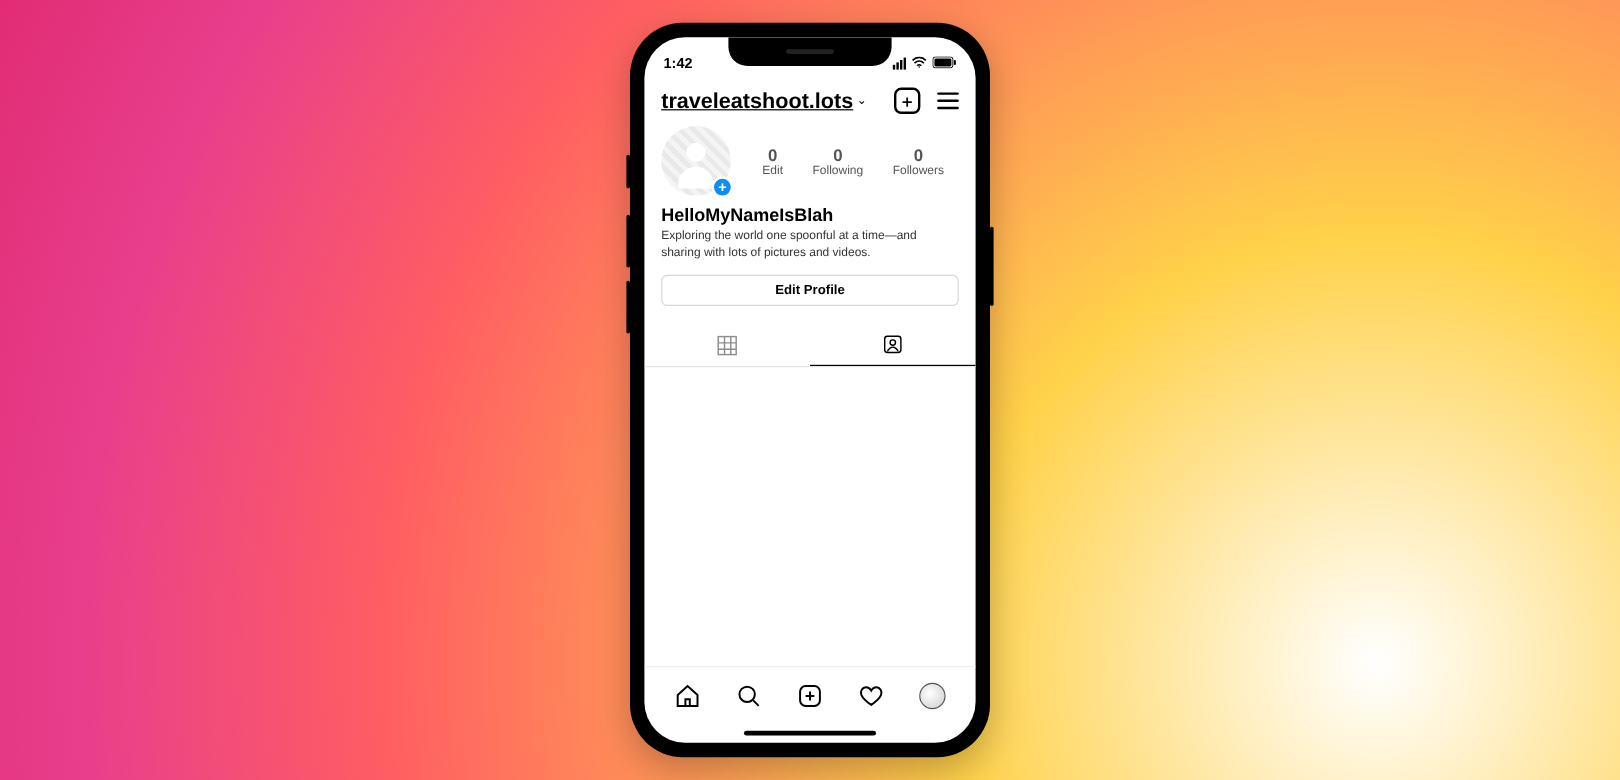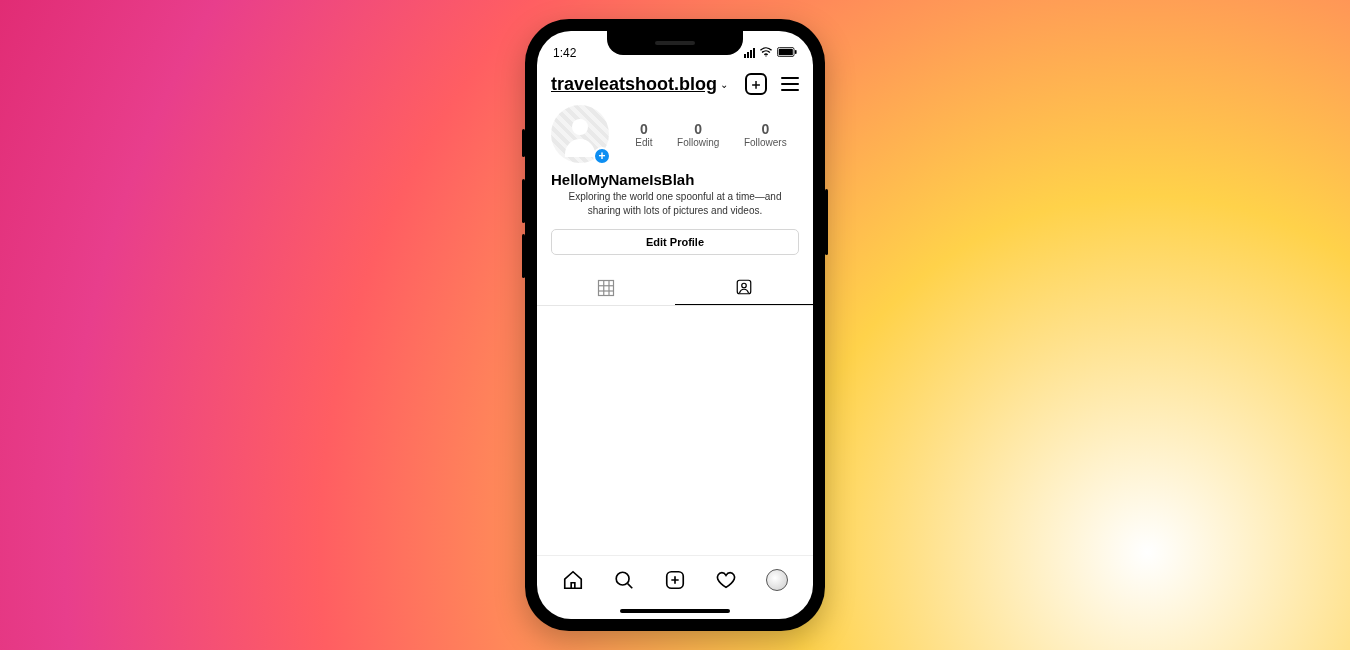--- a/index.html
+++ b/index.html
@@ -23,21 +23,21 @@
     display: flex; flex-direction: column;
   }
   .notch {
     position: absolute; top: 0; left: 50%; transform: translateX(-50%);
     width: 136px; height: 24px; background: #000; border-bottom-left-radius: 16px; border-bottom-right-radius: 16px;
     z-index: 5; display:flex; align-items:center; justify-content:center;
   }
   .notch .speaker { width:40px; height:4px; background:#222; border-radius:3px; }
   .status-bar {
     height: 36px; display: flex; align-items: center; justify-content: space-between;
-    padding: 8px 16px 0 16px; font-size: 12px; font-weight: 400;
+    padding: 8px 16px 0 16px; font-size: 12px; font-weight: 700;
   }
   .status-right { display:flex; align-items:center; gap:4px; }
   .wifi, .batt, .signal { display:inline-block; }
   .signal { display:flex; align-items:flex-end; gap:1px; }
   .signal i { width:2px; background:#000; display:block; }
   .signal i:nth-child(1){height:4px;} .signal i:nth-child(2){height:6px;}
   .signal i:nth-child(3){height:8px;} .signal i:nth-child(4){height:10px;}
   .header {
     display:flex; align-items:center; justify-content:space-between;
     padding: 6px 14px 4px 14px;
@@ -60,21 +60,21 @@
   .avatar .body { width:30px; height:18px; background:#fff; border-top-left-radius:16px; border-top-right-radius:16px; position:absolute; bottom:6px; }
   .avatar .add {
     position:absolute; right:-2px; bottom:-2px; width:18px; height:18px; background:#0d8ef2; border:2px solid #fff; border-radius:50%;
     display:flex; align-items:center; justify-content:center; color:#fff; font-size:12px; font-weight:700; line-height:1;
   }
   .stats { flex:1; display:flex; justify-content:space-around; text-align:center; }
   .stat .num { font-size:14px; font-weight:600; color:#555;}
   .stat .lbl { font-size:10px; color:#555; }
   .bio { padding: 6px 14px 4px 14px; }
   .display-name { font-size:15px; font-weight:700; }
-  .bio-text { font-size:10px; color:#333; line-height:1.35; margin-top:2px;text-align:center;}
+  .bio-text { font-size:10px; color:#333; line-height:1.35; margin-top:2px;}
   .edit-btn {
     margin: 8px 14px 3px 14px; border:1px solid #d6d6d6; border-radius:5px;
     text-align:center; font-size:11px; font-weight:600; padding:6px 0;
   }
   .tab-row { display:flex; margin-top:12px; }
   .tab { flex:1; display:flex; align-items:center; justify-content:center; padding:8px 0; }
   .tab svg { stroke:#8e8e8e; }
   .tab.active { border-bottom:1px solid #000; }
   .tab.active svg { stroke:#000; }
   .tab-divider { height:1px; background:#e6e6e6; }
@@ -125,21 +125,21 @@
               <rect x="0.5" y="0.5" width="20" height="11" rx="2.5" fill="none" stroke="#000"></rect>
               <rect x="2" y="2" width="17" height="8" rx="1.4" fill="#000"></rect>
               <rect x="21.5" y="3.5" width="2" height="5" rx="1" fill="#000"></rect>
             </svg>
           </span>
         </span>
       </div>
 
       <div class="header">
         <div class="uname-wrap">
-          <span class="uname">traveleatshoot.blog</span>
+          <span class="uname">traveleatshoot.lots</span>
           <span class="caret">⌄</span>
         </div>
         <div class="hdr-icons">
           <div class="icon-box">
             <span class="plus">＋</span>
           </div>
           <div class="burger">
             <i></i>
               <i></i>
               <i></i>

